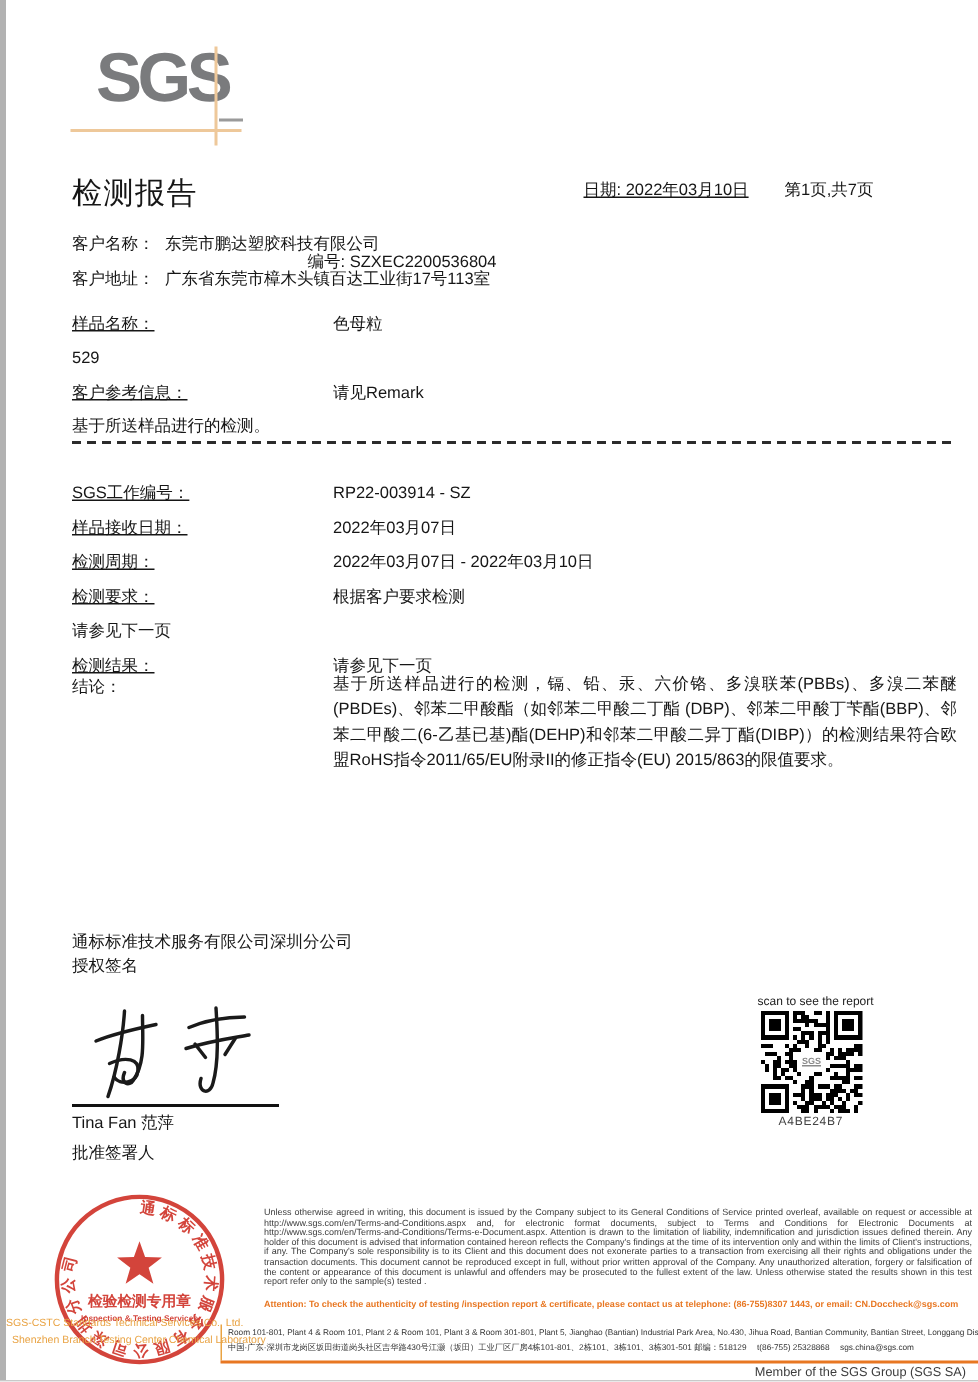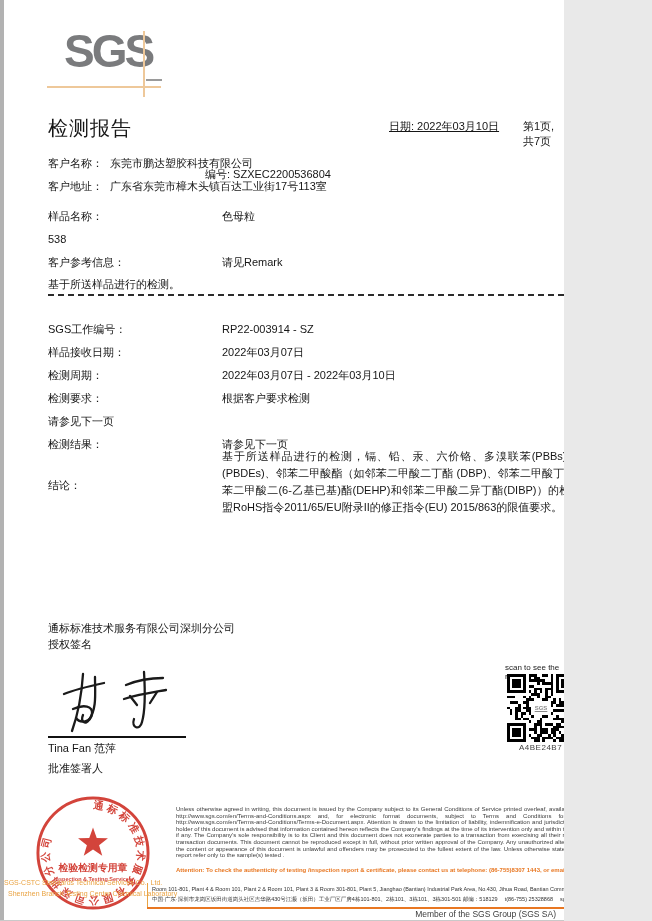--- a/index.html
+++ b/index.html
@@ -1,41 +1,41 @@
 <!DOCTYPE html>
 <html><head>
 <meta charset="utf-8">
 <style>
   html,body{margin:0;padding:0;background:#e9e9e9;}
   *{box-sizing:border-box;}
   .page{
-    position:relative;width:564px;height:921px;background:#ffffff;
+    position:relative;width:652px;height:921px;background:#ffffff;
     font-family:"Liberation Sans",sans-serif;color:#161616;overflow:hidden;
     border-bottom:1px solid #c9c9c9;
   }
   .edge-strip{position:absolute;left:0;top:0;width:4px;height:921px;background:#b2b2b2;}
   
   .logo{position:absolute;left:64px;top:28px;font-size:46px;font-weight:bold;
         color:#7a7b7d;letter-spacing:-3px;line-height:1;}
   .logo-underline-gray{position:absolute;left:146px;top:79px;width:16px;height:2px;background:#9a9a9a;}
   .logo-line-h{position:absolute;left:47px;top:86px;width:114px;height:2px;background:#eec89a;}
   .logo-line-v{position:absolute;left:143px;top:31px;width:2px;height:66px;background:#eec89a;}
   
   .title{position:absolute;left:48px;top:115px;font-size:20px;font-weight:normal;letter-spacing:1px;}
   .meta{position:absolute;top:119px;font-size:11px;}
   .m-no{left:205px;margin-top:48px;} .m-date{left:389px;text-decoration:underline;} .m-page{left:523px;}
   
   .block{position:absolute;left:48px;}
   .row{display:flex;font-size:11px;line-height:23px;}
   .lbl-sm{width:62px;flex:none;}
-  .lbl-lg{width:174px;flex:none;}
+  .lbl-lg{width:174px;flex:none;text-decoration:underline;}
   .note{font-size:11px;line-height:21px;}
   .dashline{position:absolute;left:48px;top:294px;width:586px;border-top:2px dashed #2b2b2b;}
   
-  .concl-lbl{position:absolute;left:48px;top:450px;font-size:11px;margin-top:28px;}
+  .concl-lbl{position:absolute;left:48px;top:450px;font-size:11px;}
   .concl-txt{position:absolute;left:222px;top:448px;width:416px;font-size:11px;line-height:17px;text-align:justify;}
   
   .sign-co{position:absolute;left:48px;top:620px;font-size:11px;line-height:16px;}
   .sig-svg{position:absolute;left:58px;top:668px;}
   .sig-line{position:absolute;left:48px;top:736px;width:138px;height:2px;background:#111;}
   .sig-name{position:absolute;left:48px;top:741px;font-size:11px;}
   .sig-role{position:absolute;left:48px;top:761px;font-size:11px;}
   
   .qr-caption{position:absolute;left:505px;top:663px;font-size:8px;color:#222;}
   .qr-box{position:absolute;left:507px;top:674px;width:68px;height:68px;}
@@ -87,21 +87,21 @@
       <span>广东省东莞市樟木头镇百达工业街17号113室</span>
     </div>
   </div>
 
   <div class="block" style="top:205px;">
     <div class="row">
       <span class="lbl-lg">样品名称：</span>
       <span>色母粒</span>
     </div>
     <div class="row">
-      <span>538</span>
+      <span>529</span>
     </div>
     <div class="row">
       <span class="lbl-lg">客户参考信息：</span>
       <span>请见Remark</span>
     </div>
     <div class="note">基于所送样品进行的检测。</div>
   </div>
 
   <div class="dashline"></div>
 

